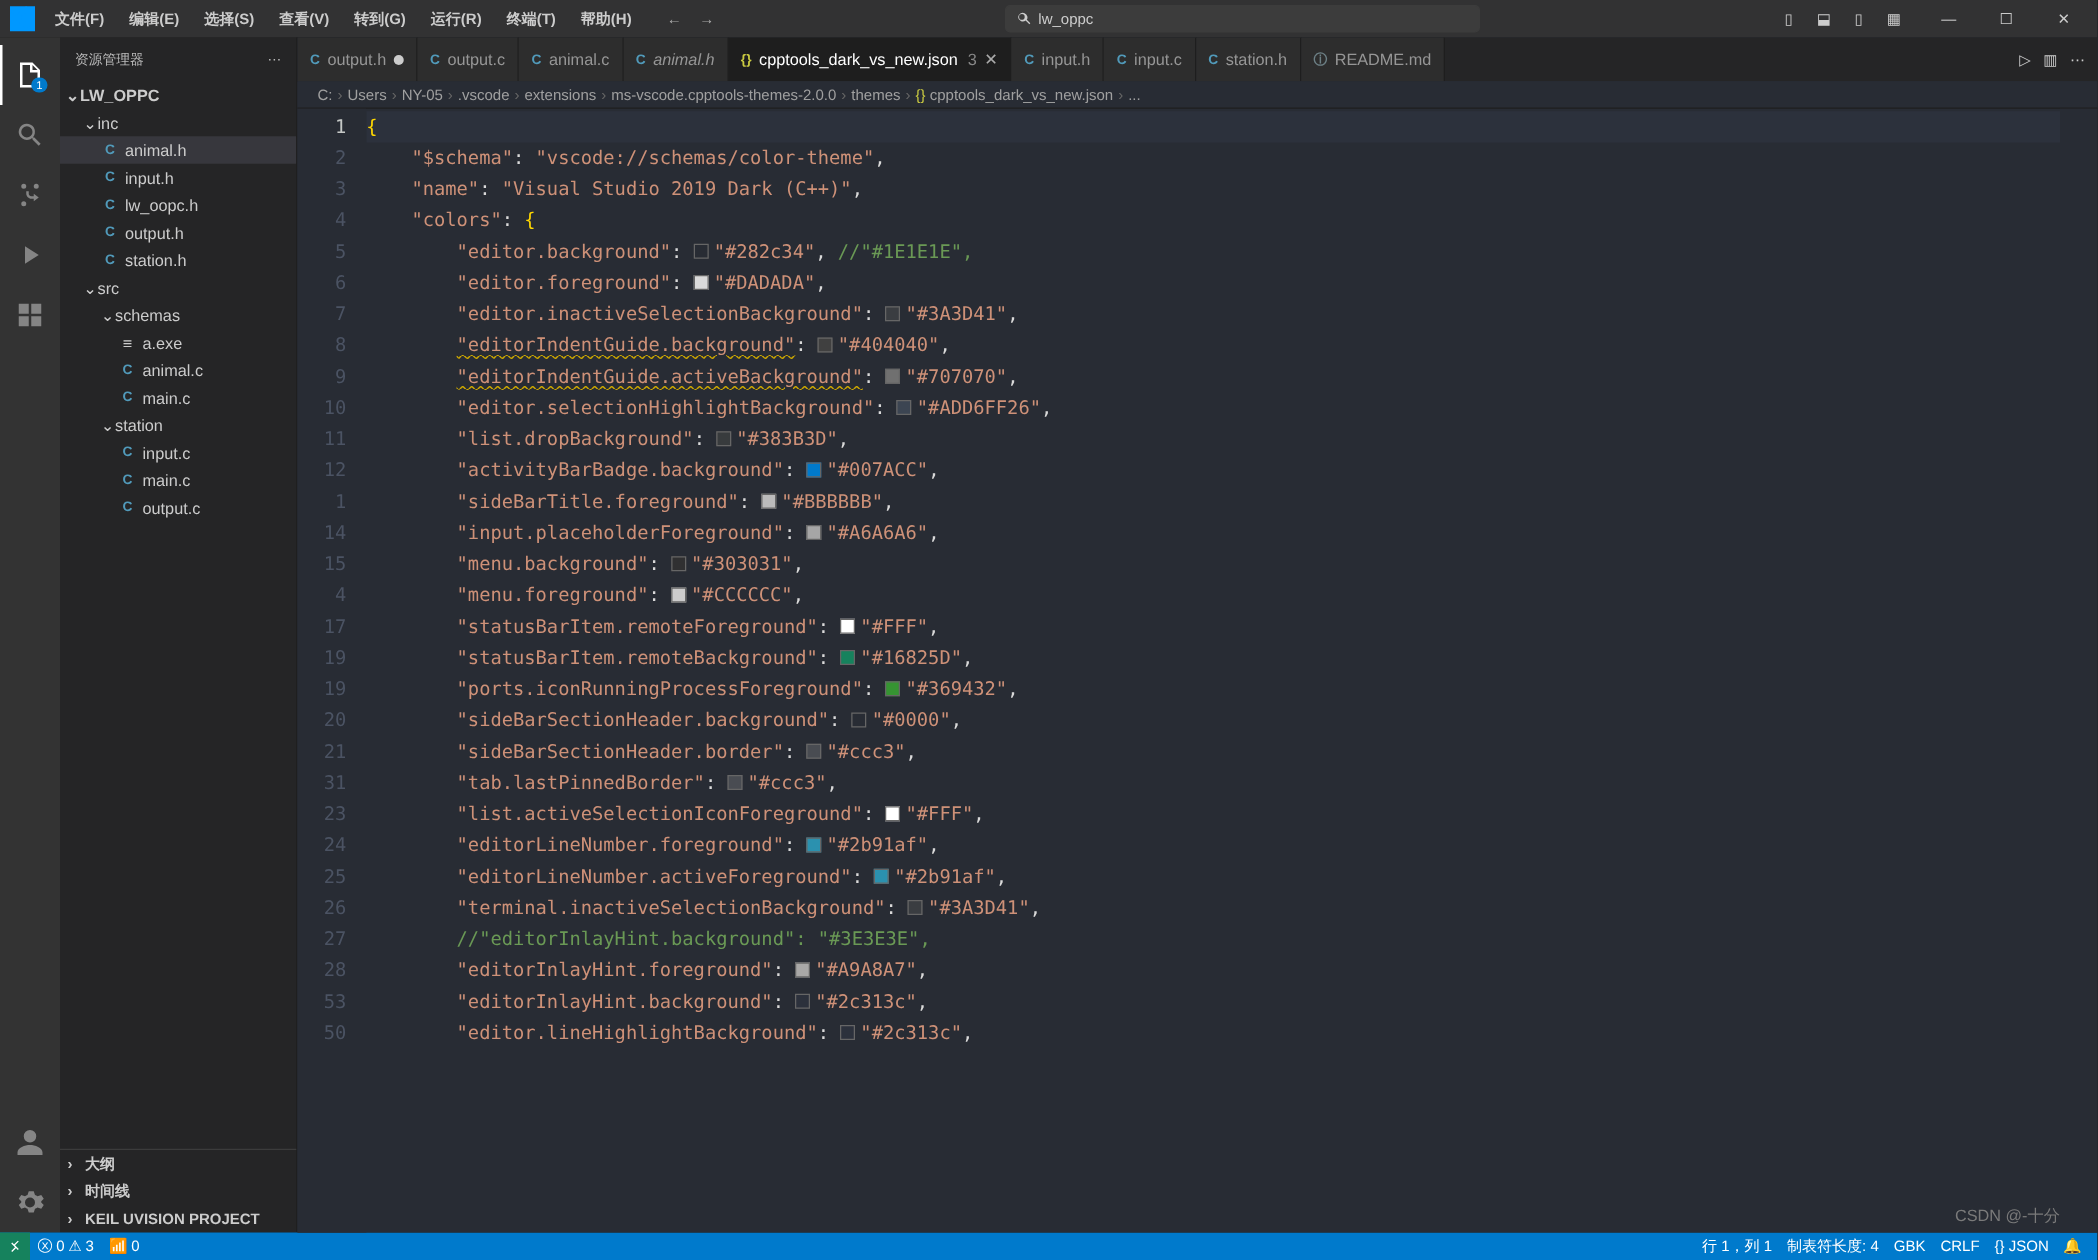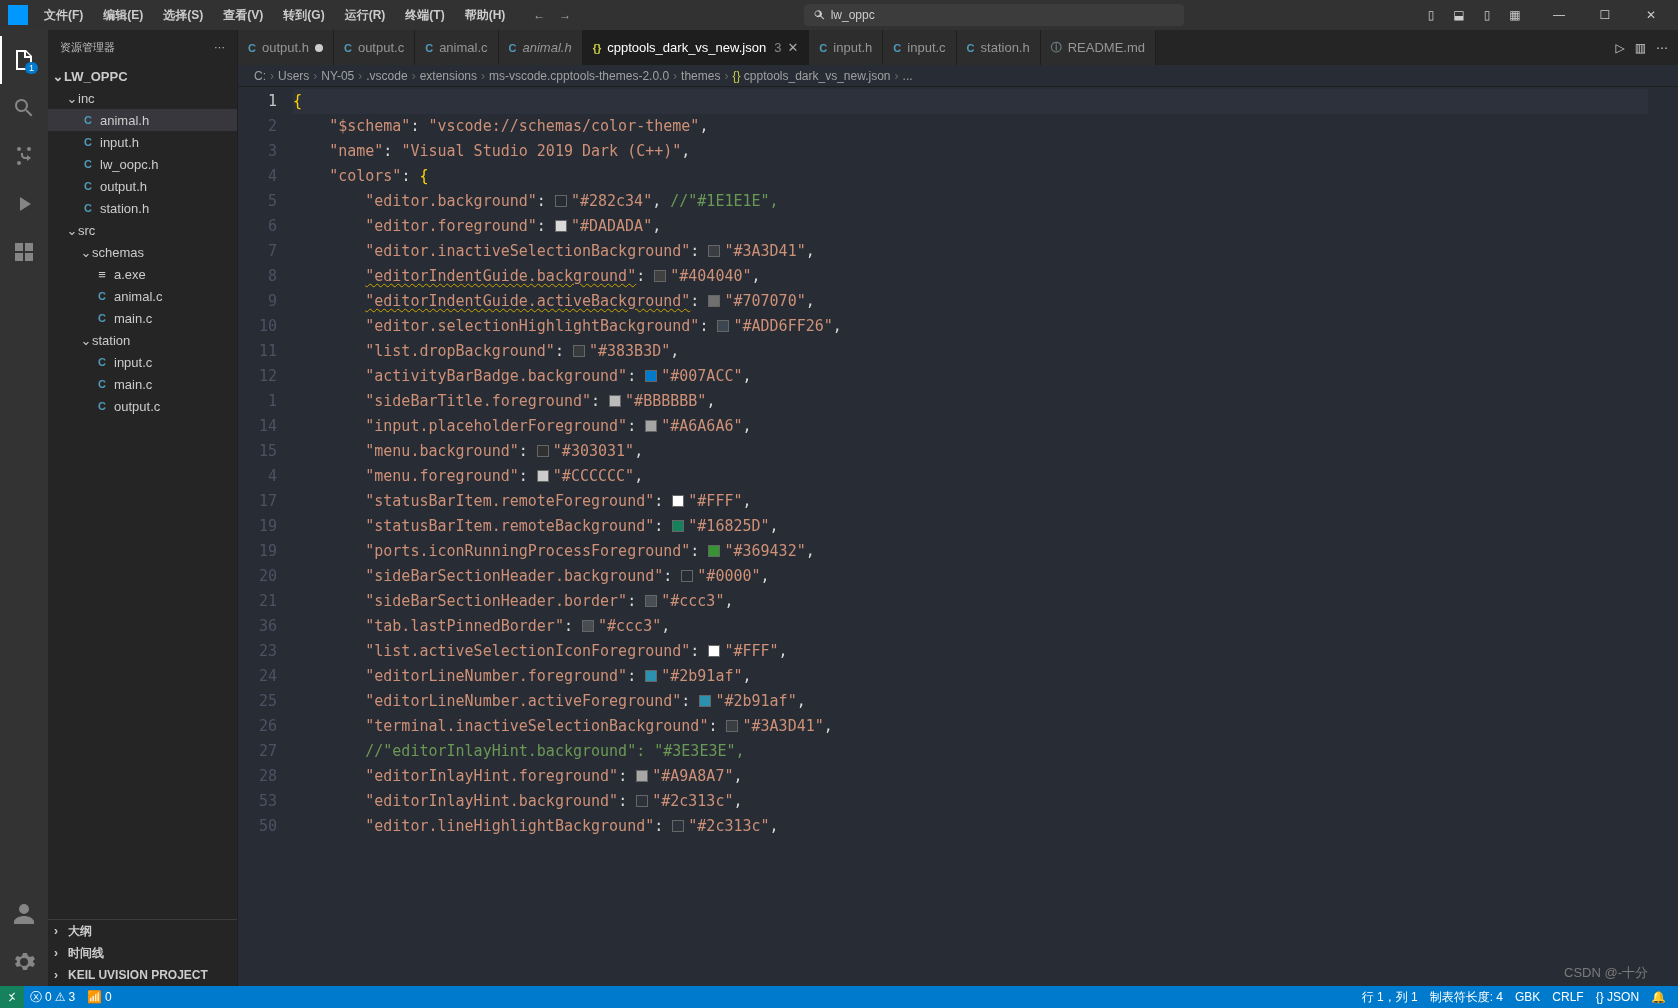--- a/index.html
+++ b/index.html
@@ -417,21 +417,21 @@
           <div class="ln">12</div>
           <div class="ln">1</div>
           <div class="ln">14</div>
           <div class="ln">15</div>
           <div class="ln">4</div>
           <div class="ln">17</div>
           <div class="ln">19</div>
           <div class="ln">19</div>
           <div class="ln">20</div>
           <div class="ln">21</div>
-          <div class="ln">36</div>
+          <div class="ln">31</div>
           <div class="ln">23</div>
           <div class="ln">24</div>
           <div class="ln">25</div>
           <div class="ln">26</div>
           <div class="ln">27</div>
           <div class="ln">28</div>
           <div class="ln">53</div>
           <div class="ln">50</div>
         </div>
       <div class="code" id="code">

